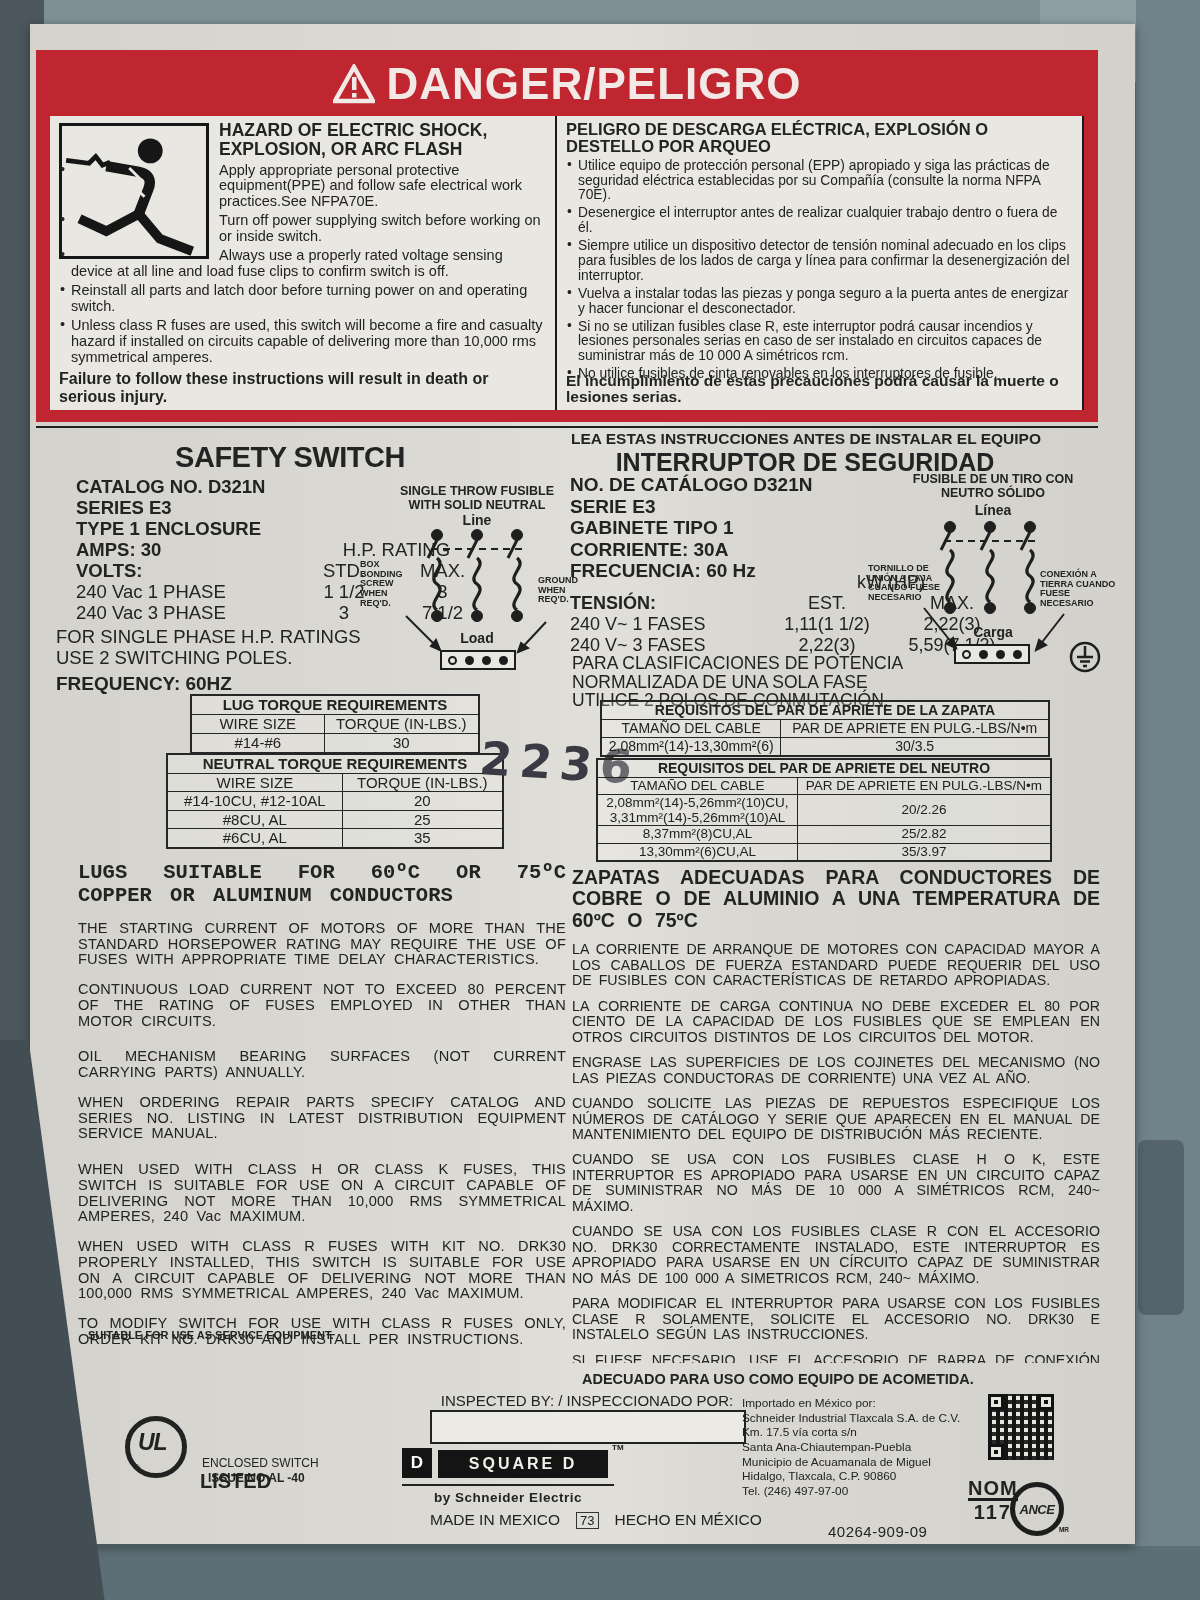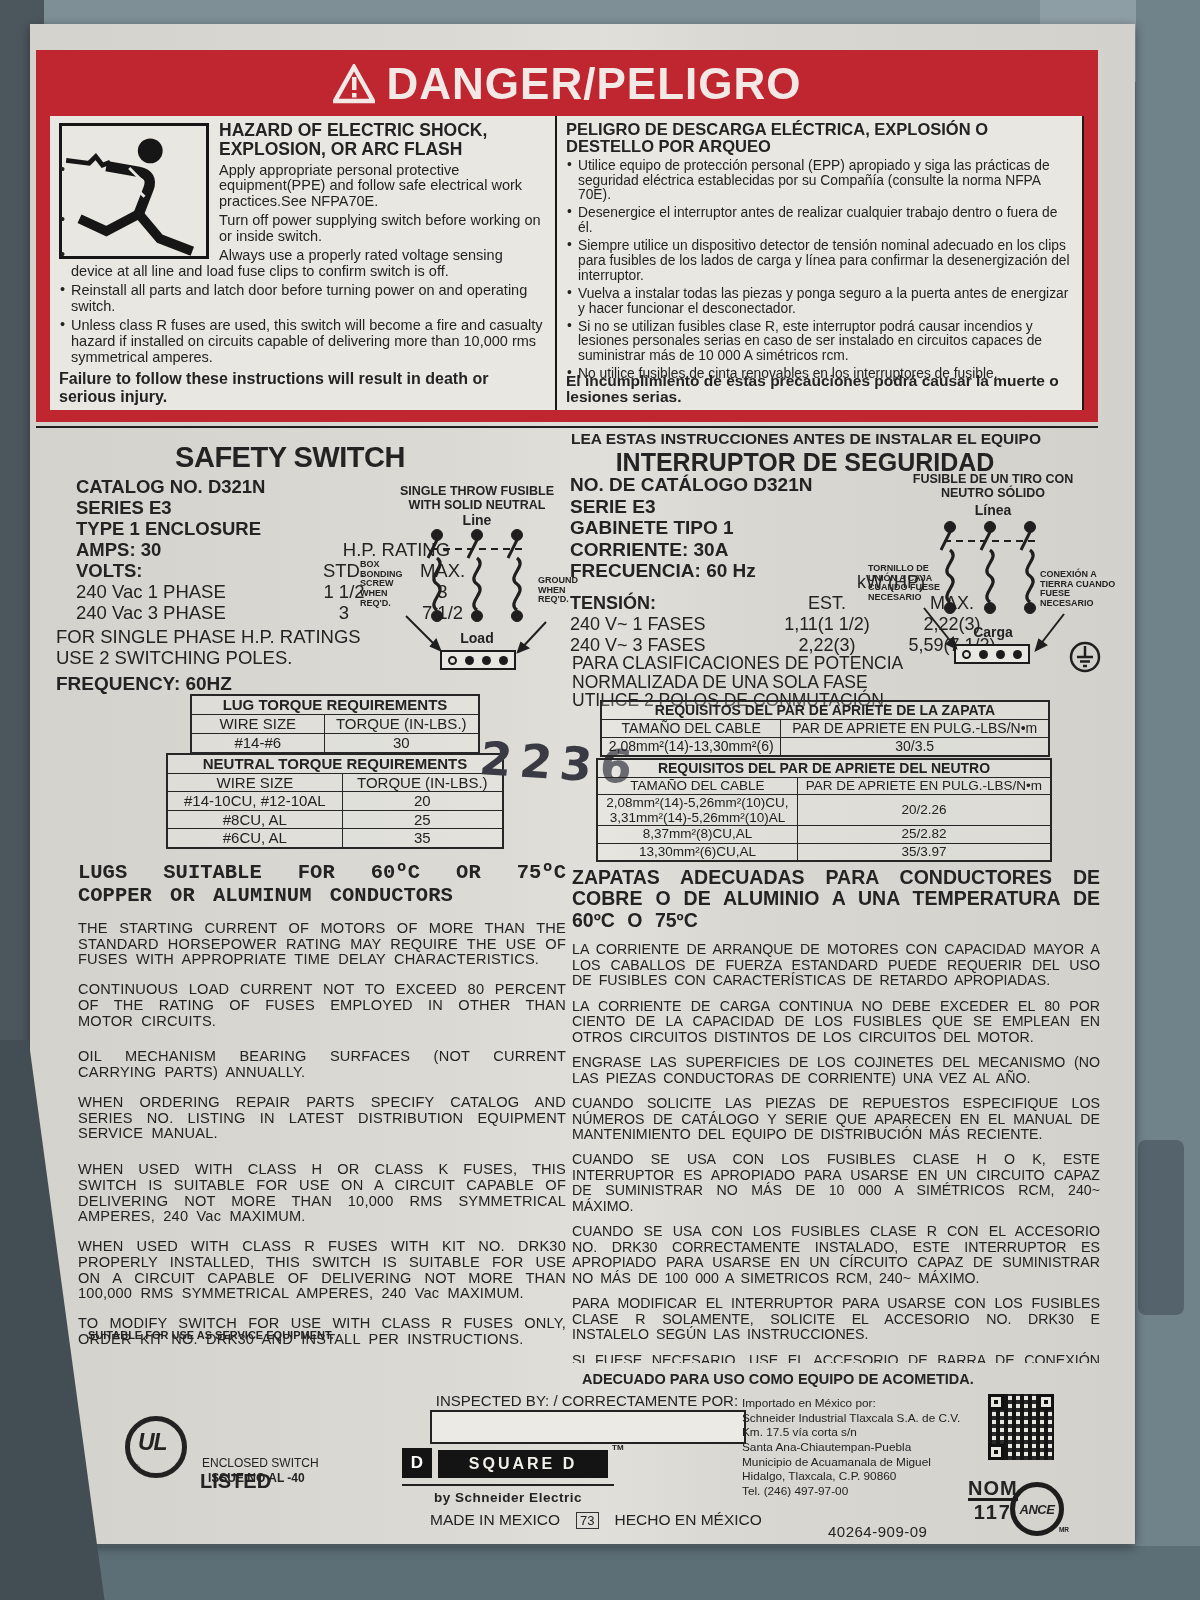--- a/index.html
+++ b/index.html
@@ -397,21 +397,21 @@
       <p>ENGRASE LAS SUPERFICIES DE LOS COJINETES DEL MECANISMO (NO LAS PIEZAS CONDUCTORAS DE CORRIENTE) UNA VEZ AL AÑO.</p>
       <p>CUANDO SOLICITE LAS PIEZAS DE REPUESTOS ESPECIFIQUE LOS NÚMEROS DE CATÁLOGO Y SERIE QUE APARECEN EN EL MANUAL DE MANTENIMIENTO DEL EQUIPO DE DISTRIBUCIÓN MÁS RECIENTE.</p>
       <p>CUANDO SE USA CON LOS FUSIBLES CLASE H O K, ESTE INTERRUPTOR ES APROPIADO PARA USARSE EN UN CIRCUITO CAPAZ DE SUMINISTRAR NO MÁS DE 10 000 A SIMÉTRICOS RCM, 240~ MÁXIMO.</p>
       <p>CUANDO SE USA CON LOS FUSIBLES CLASE R CON EL ACCESORIO NO. DRK30 CORRECTAMENTE INSTALADO, ESTE INTERRUPTOR ES APROPIADO PARA USARSE EN UN CÍRCUITO CAPAZ DE SUMINISTRAR NO MÁS DE 100 000 A SIMETRICOS RCM, 240~ MÁXIMO.</p>
       <p>PARA MODIFICAR EL INTERRUPTOR PARA USARSE CON LOS FUSIBLES CLASE R SOLAMENTE, SOLICITE EL ACCESORIO NO. DRK30 E INSTALELO SEGÚN LAS INSTRUCCIONES.</p>
       <p>SI FUESE NECESARIO, USE EL ACCESORIO DE BARRA DE CONEXIÓN DE PUESTA A TIERRA, NO. DE CAT PK3GTA-1.</p>
 
     </div>
     <div class="finalline" style="left:552px;top:1347px;font-size:14.5px;">ADECUADO PARA USO COMO EQUIPO DE ACOMETIDA.</div>
 
-    <div class="abs inspected">INSPECTED BY: / CORRECTAMENTE POR:</div>
+    <div class="abs inspected">INSPECTED BY: / INSPECCIONADO POR:</div>
     <div class="abs inspbox"></div>
 
     <div class="abs ulcircle">
       <span class="ulmark">UL</span>
       <span class="ulreg">®</span>
     </div>
     <div class="abs listed">LISTED</div>
     <div class="abs ulline" style="left:172px;top:1432px;">ENCLOSED SWITCH</div>
     <div class="abs ulline" style="left:178px;top:1447px;font-weight:600;">ISSUE NO AL -40</div>
 

